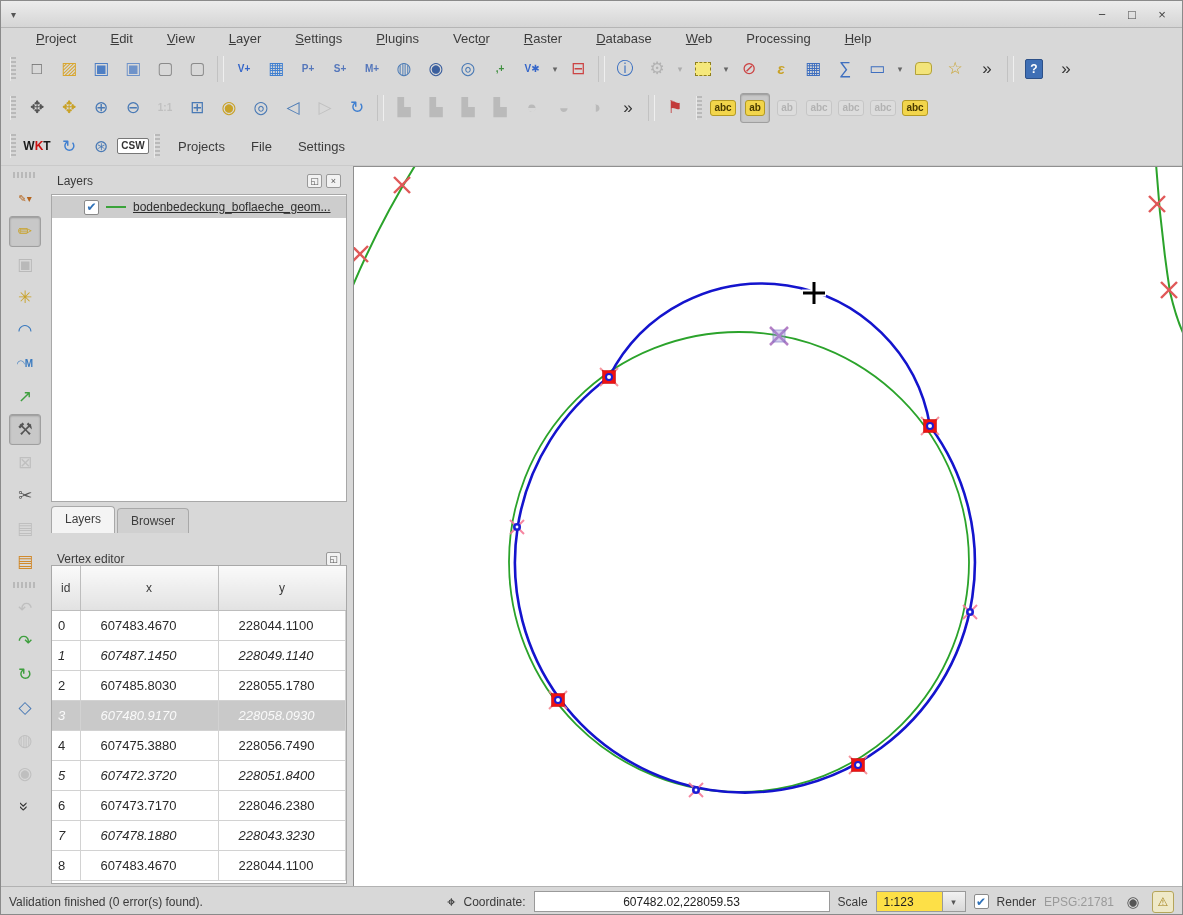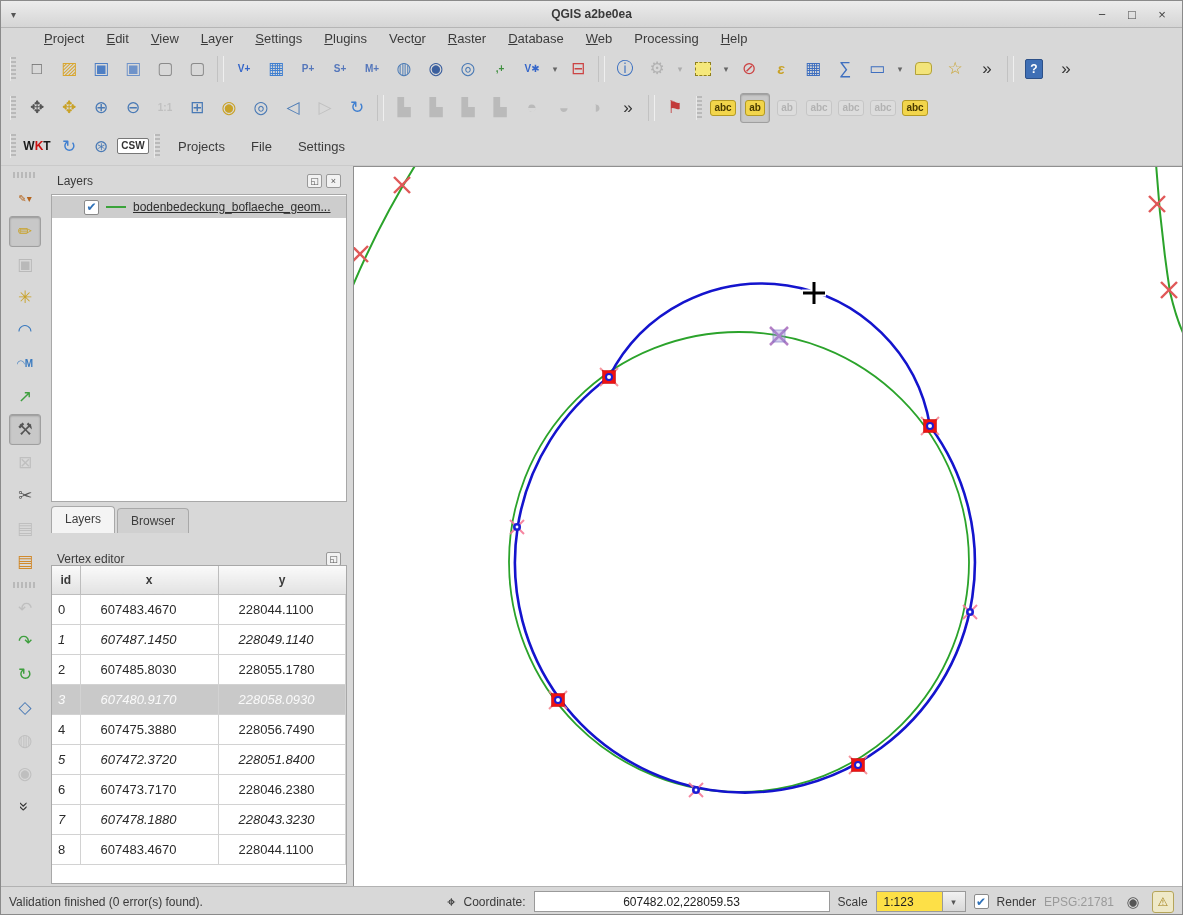--- a/index.html
+++ b/index.html
@@ -9,21 +9,21 @@
         border:1px solid #8a8a8a; overflow:hidden;}
   
   .titlebar{position:absolute;left:0;top:0;width:100%;height:27px;
     background:linear-gradient(#ececec,#d5d5d5);border-bottom:1px solid #b5b5b5;
     display:flex;align-items:center;}
   .title-text{position:absolute;left:0;right:0;text-align:center;font-weight:bold;color:#3a3a3a;}
   .winmenu{margin-left:10px;color:#555;font-size:10px;z-index:2;}
   .winbtns{margin-left:auto;display:flex;gap:14px;margin-right:12px;z-index:2;color:#444;font-size:13px;}
   .winbtns span{cursor:default;width:16px;text-align:center;}
   
-  .menubar{position:absolute;left:0;top:27px;width:100%;height:21px;display:flex;align-items:center;padding-left:32px;}
+  .menubar{position:absolute;left:0;top:27px;width:100%;height:21px;display:flex;align-items:center;padding-left:24px;gap:12px;}
   .menu-item{padding:2px 11px;color:#3c3c3c;font-size:13px;}
   .menu-item u{text-decoration:underline;}
   
   .tbar{position:absolute;left:0;width:100%;display:flex;align-items:center;padding-left:4px;}
   .tb1{top:48px;height:39px;}
   .tb2{top:87px;height:39px;}
   .tb3{top:126px;height:39px;border-bottom:1px solid #cacaca;}
   .tbtn{width:30px;height:30px;margin:0 1px;display:flex;align-items:center;justify-content:center;border-radius:3px;border:1px solid transparent;}
   .tbtn.active{background:#c8c8c8;border:1px solid #9f9f9f;box-shadow:inset 0 1px 2px rgba(0,0,0,.25);}
   .tbtn.disabled{opacity:.38;}
@@ -63,21 +63,21 @@
   .cbx{width:15px;height:15px;background:#fff;border:1px solid #8a8a8a;border-radius:2px;
        display:flex;align-items:center;justify-content:center;color:#2f71b8;font-size:12px;font-weight:bold;line-height:1;}
   .lsym{width:20px;height:0;border-top:2px solid #3aa33a;}
   .layer-label{text-decoration:underline;white-space:nowrap;overflow:hidden;}
   .tabs{position:absolute;left:2px;top:339px;height:28px;display:flex;align-items:flex-end;gap:2px;}
   .tab{padding:5px 13px;border:1px solid #a8a8a8;border-bottom:none;background:#d0d0d0;border-radius:4px 4px 0 0;color:#3c3c3c;}
   .tab.active{background:#f4f4f4;padding-bottom:7px;}
   .ve-head{position:absolute;left:2px;right:6px;top:381px;}
   .ve-wrap{position:absolute;left:2px;right:6px;top:399px;bottom:2px;background:#fff;border:1px solid #a8a8a8;overflow:hidden;}
   table.ve{border-collapse:collapse;width:100%;table-layout:fixed;}
-  table.ve th{height:28px;font-weight:bold;color:#3a3a3a;text-align:center;
+  table.ve th{height:44px;font-weight:normal;color:#3a3a3a;text-align:center;
      background:linear-gradient(#fafafa,#e2e2e2);border:1px solid #bdbdbd;border-top:none;}
   table.ve th:first-child{border-left:none;}
   table.ve th:last-child{border-right:none;}
   table.ve td{height:30px;border:1px solid #d2d2d2;border-left:none;padding:0 20px;color:#2b2b2b;font-size:13px;background:#fff;overflow:hidden;}
   table.ve td.idc{width:28px;padding:0 4px 0 6px;border-left:none;}
   col.c-id{width:28px;} col.c-x{width:138px;}
   tr.it td{font-style:italic;}
   tr.sel td{background:#c9c9c9;color:#fafafa;}
   
   .canvas{position:absolute;left:352px;top:165px;width:831px;height:720px;background:#fff;
@@ -98,21 +98,20 @@
   .sb-warn{border:1px solid #b5a55a;background:#efe9c8;}
   .sb-lbl{color:#3a3a3a;}
 </style>
 </head>
 <body>
 
 <div class="app">
 
   <div class="titlebar">
     <span class="winmenu">▾</span>
-    <span class="title-text">QGIS a2be0ea</span>
     <span class="winbtns">
       <span>−</span>
       <span>□</span>
       <span>×</span>
     </span>
   </div>
 
   <div class="menubar" id="menubar">
       <span class="menu-item"><u>P</u>roject</span>
       <span class="menu-item"><u>E</u>dit</span>

